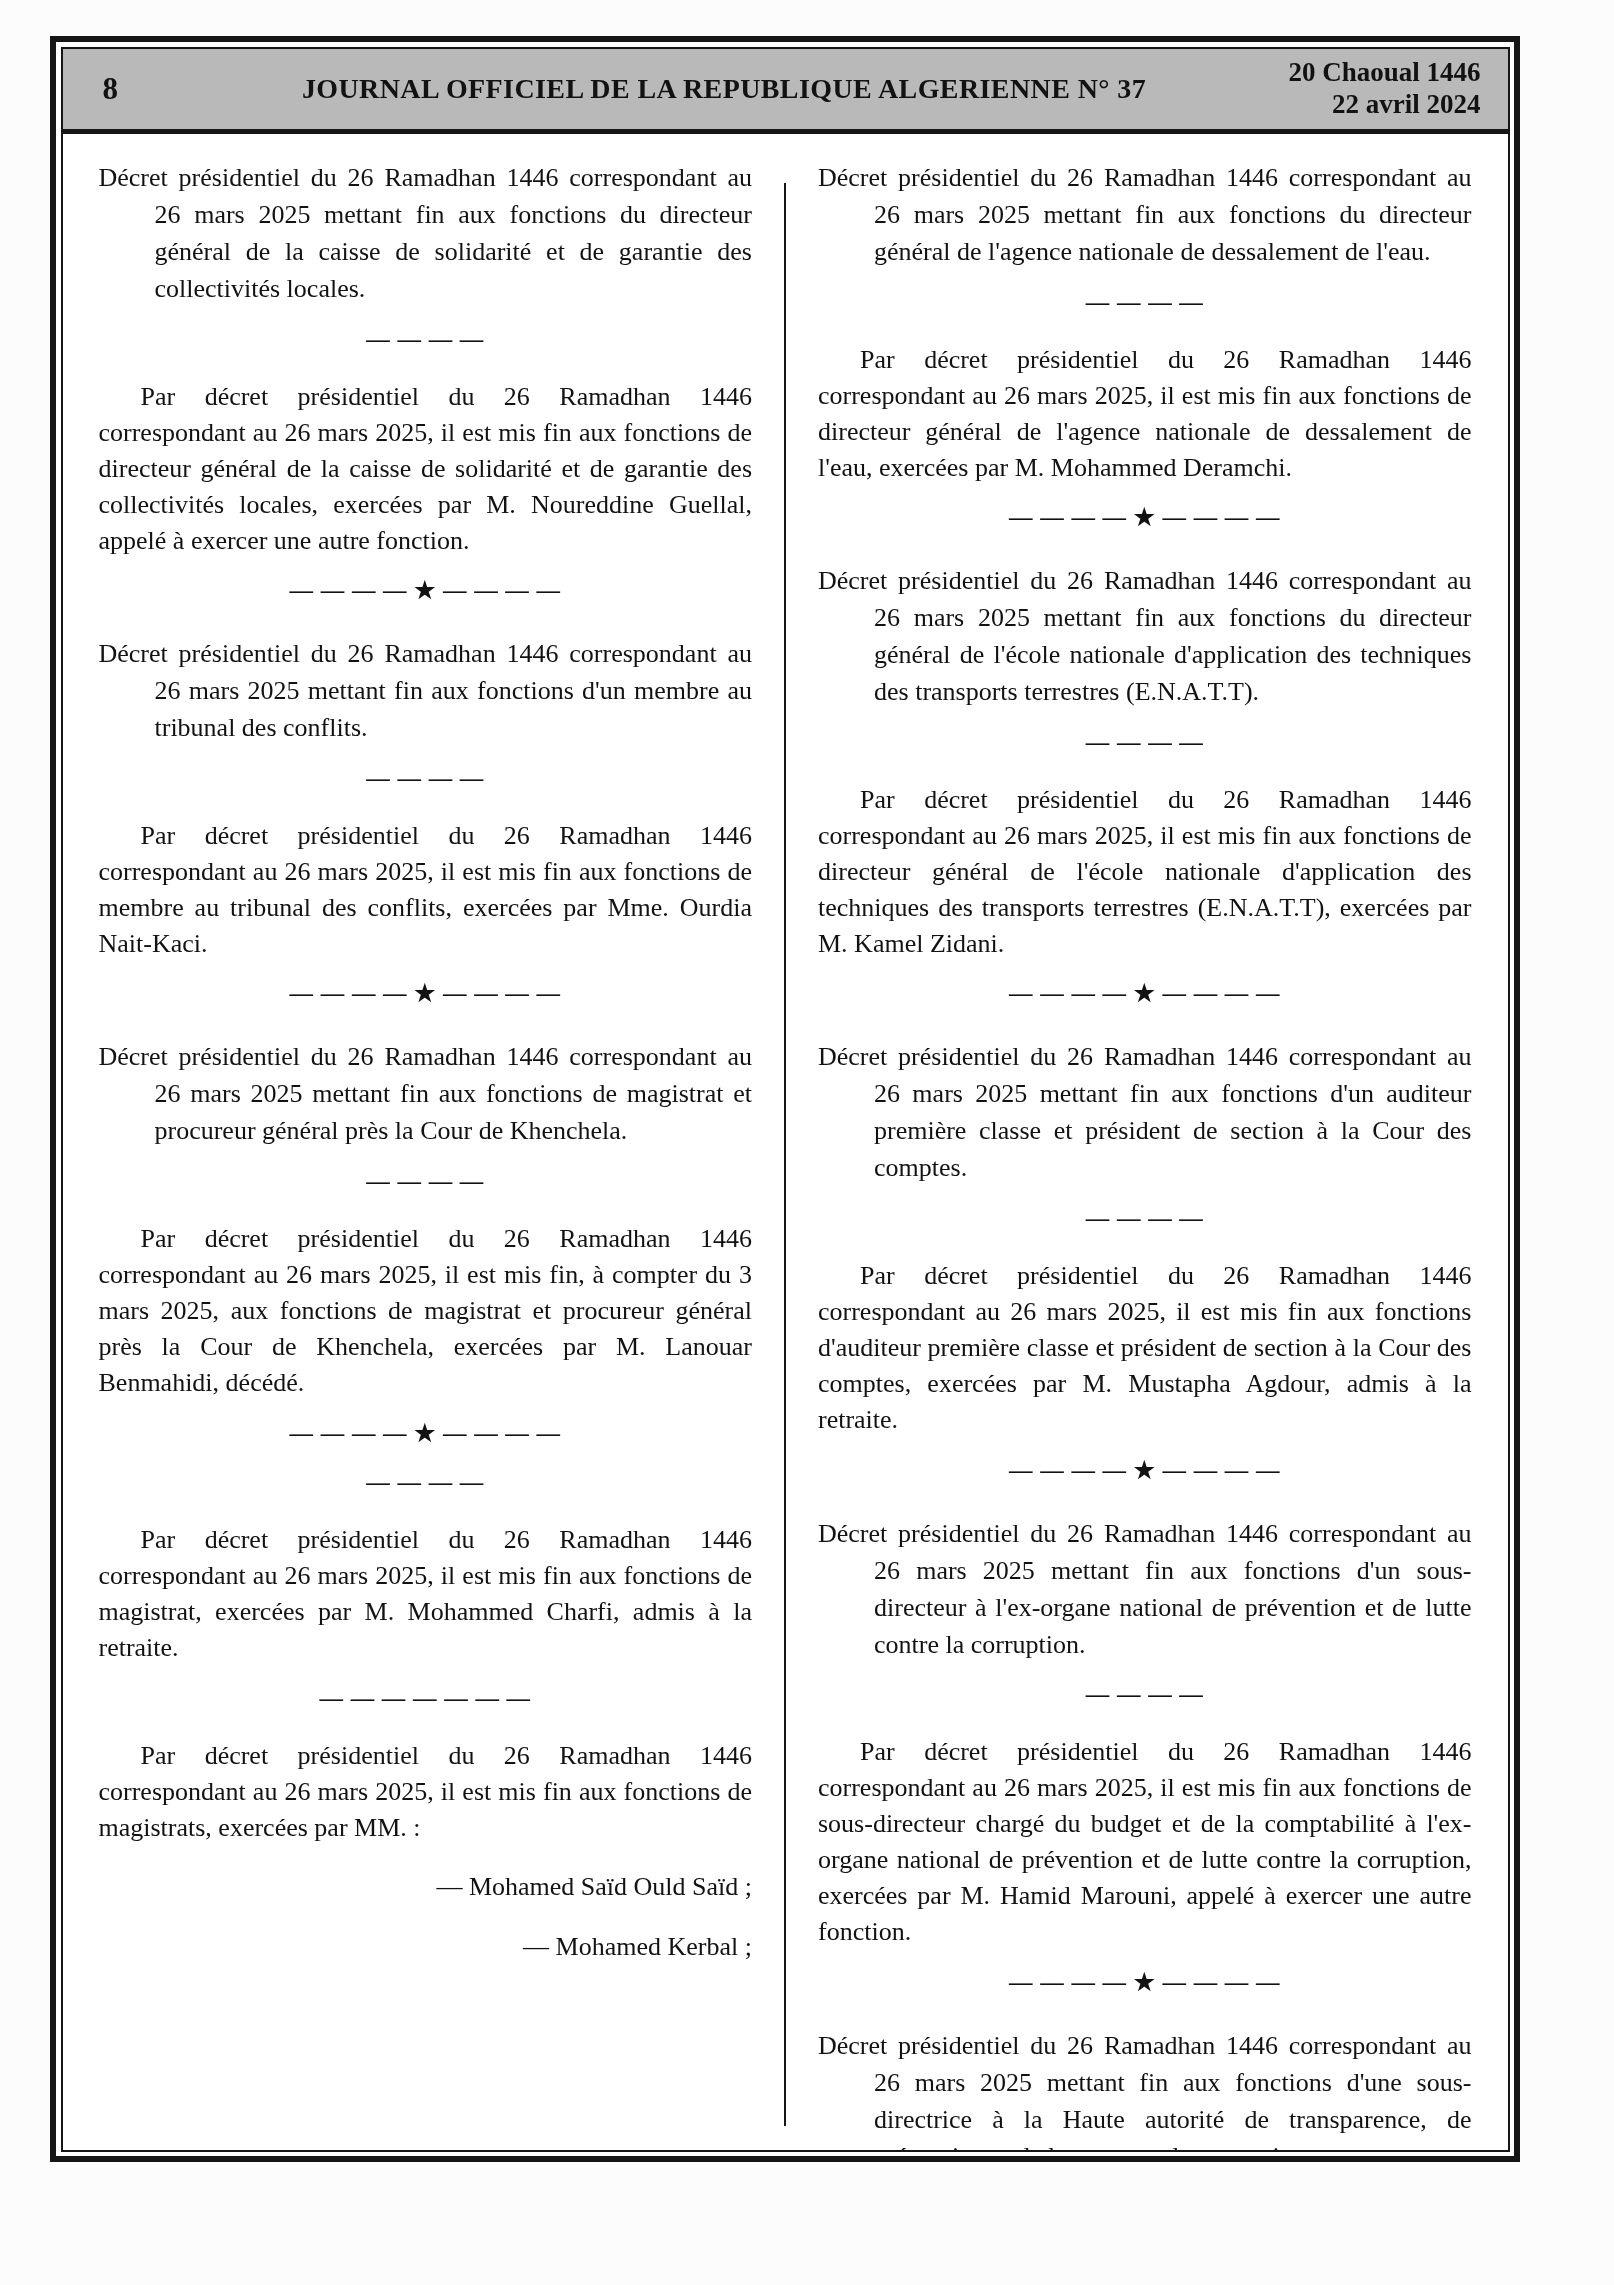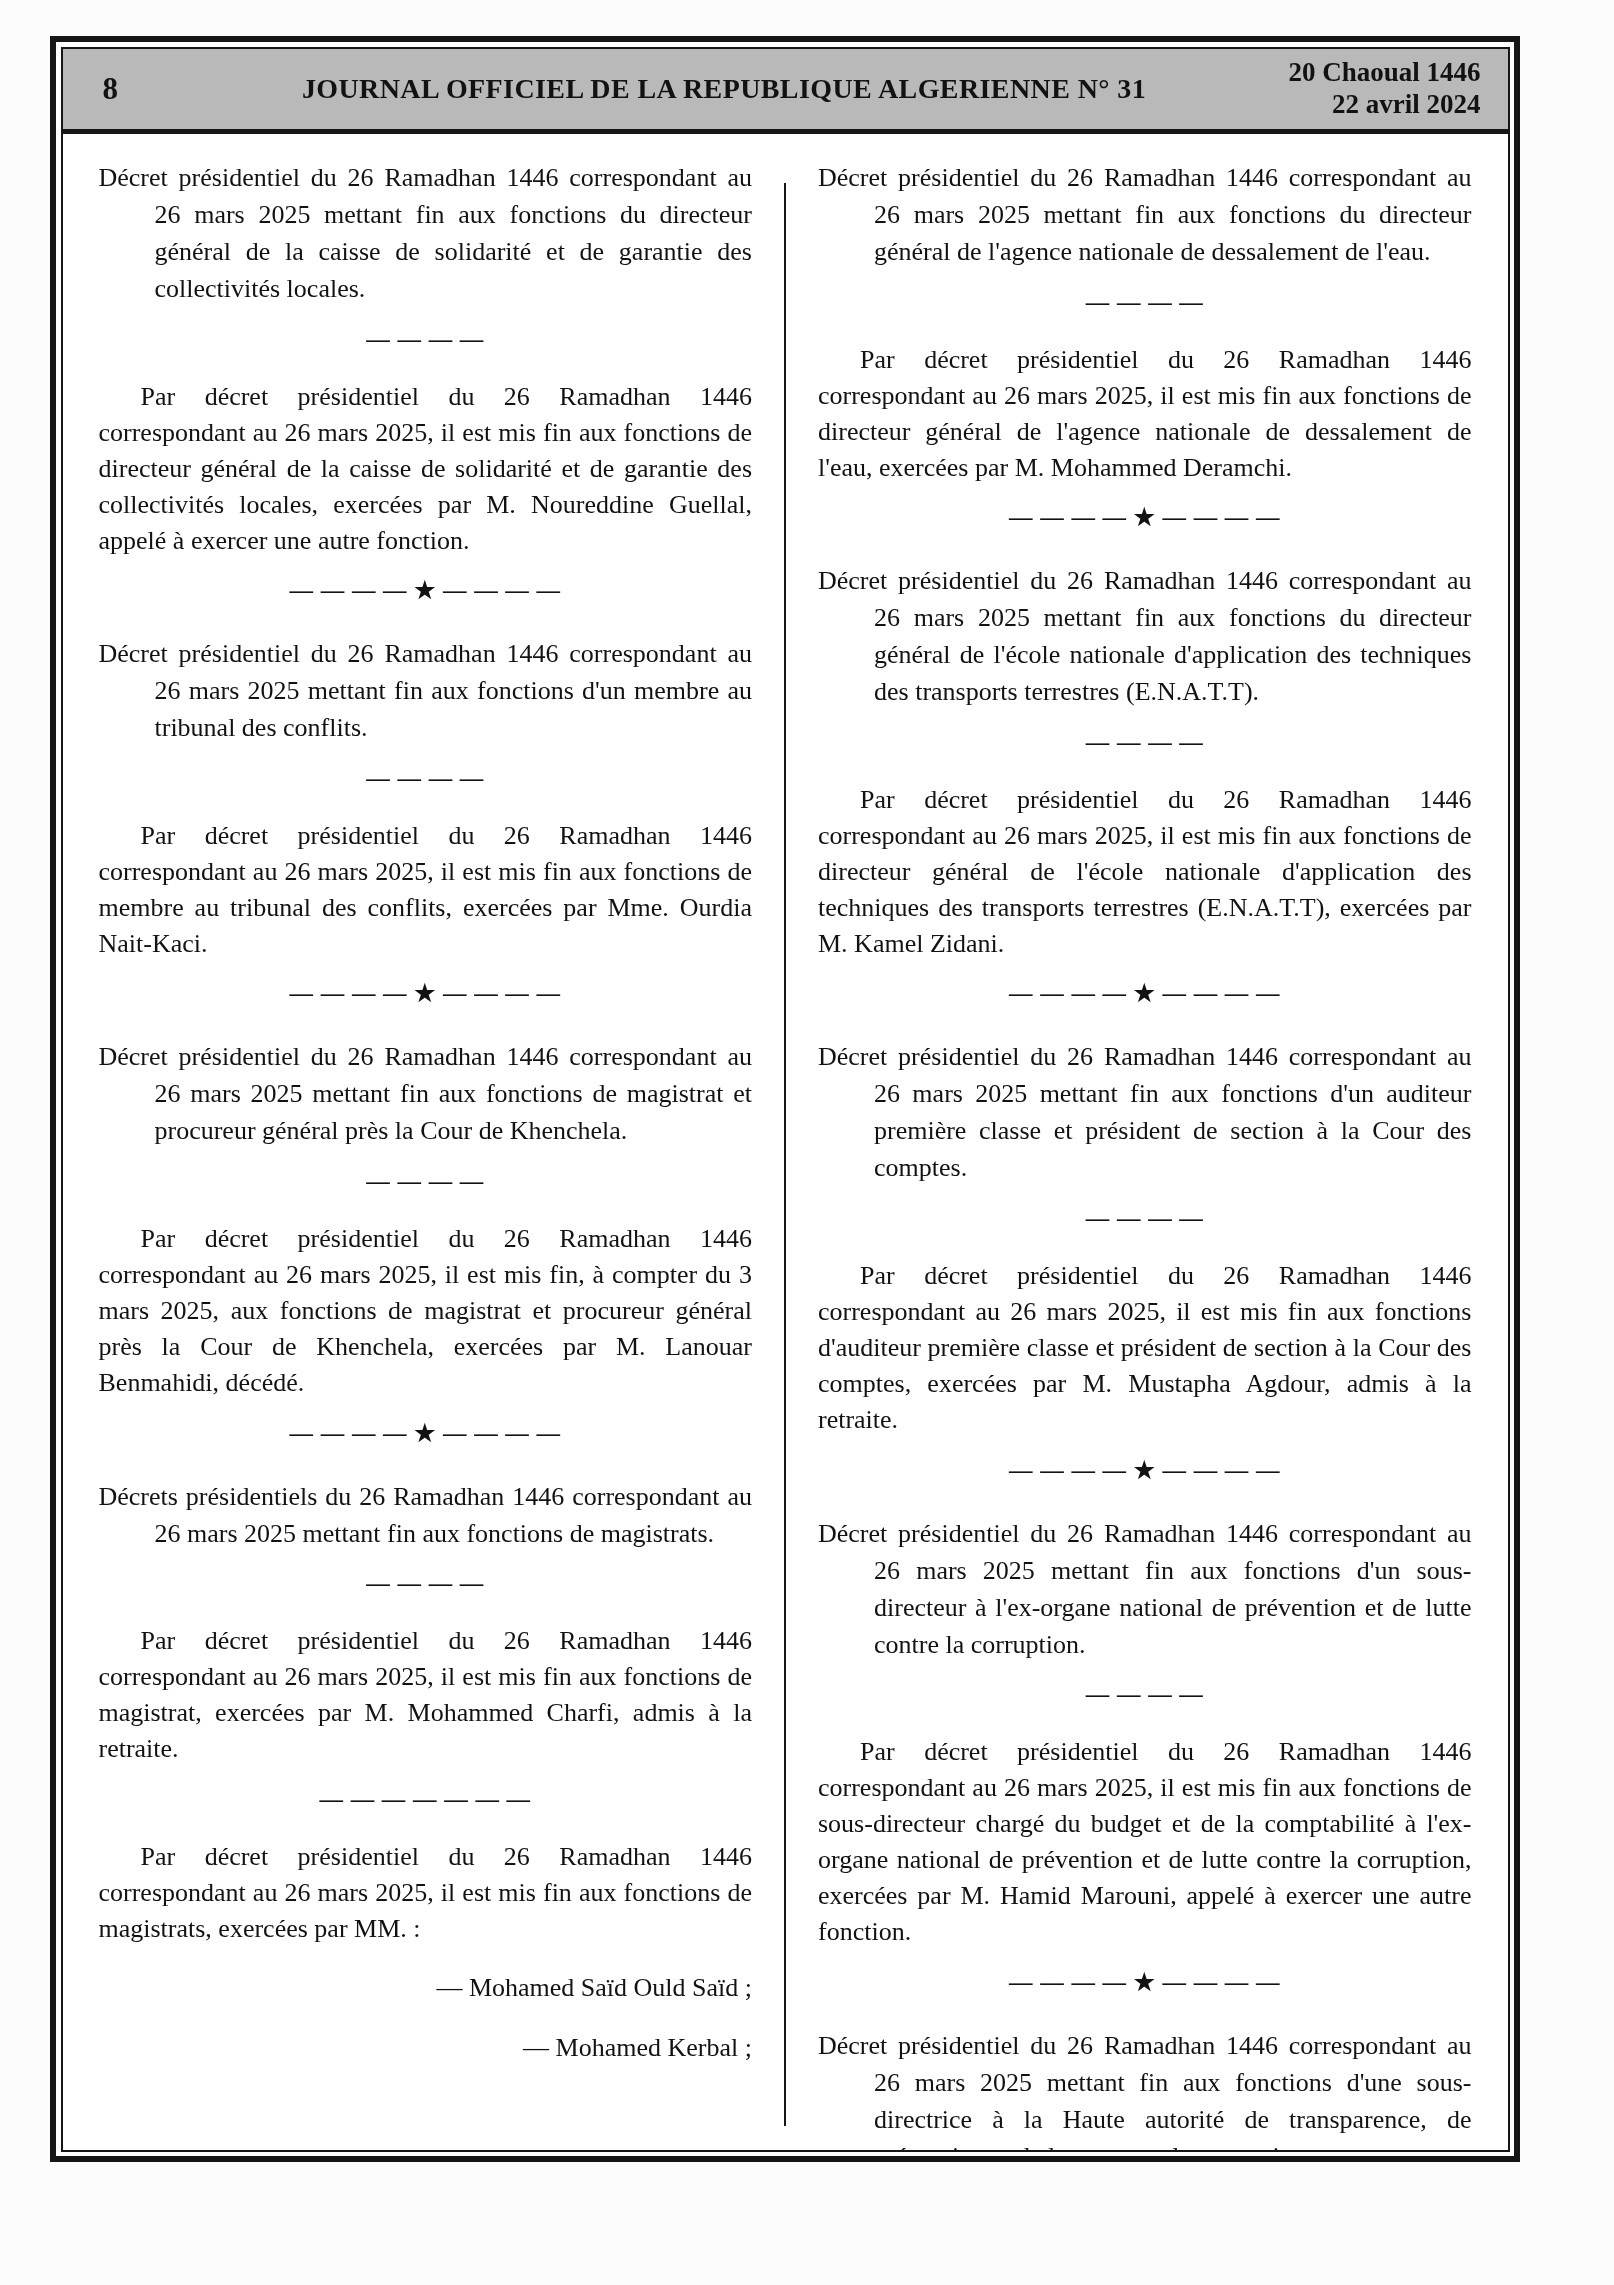--- a/index.html
+++ b/index.html
@@ -50,21 +50,21 @@
   .li{margin:23.5px 0 0;padding-left:43px;text-align:right;}
 </style>
 </head>
 <body>
 
 <div class="frame-outer">
   <div class="frame-inner">
 
     <div class="band">
       <div class="pagenum">8</div>
-      <div class="band-title">JOURNAL OFFICIEL DE LA REPUBLIQUE ALGERIENNE N° 31</div>
+      <div class="band-title">JOURNAL OFFICIEL DE LA REPUBLIQUE ALGERIENNE N° 37</div>
       <div class="dates">
         <div>20 Chaoual 1446</div>
         <div>22 avril 2024</div>
       </div>
     </div>
 
     <div class="content">
       <div class="divider"></div>
 
       <div class="col col-left">
@@ -73,21 +73,20 @@
         <p class="p">Par décret présidentiel du 26 Ramadhan 1446 correspondant au 26 mars 2025, il est mis fin aux fonctions de directeur général de la caisse de solidarité et de garantie des collectivités locales, exercées par M. Noureddine Guellal, appelé à exercer une autre fonction.</p>
         <p class="sep">— — — — ★ — — — —</p>
         <p class="h">Décret présidentiel du 26 Ramadhan 1446 correspondant au 26 mars 2025 mettant fin aux fonctions d'un membre au tribunal des conflits.</p>
         <p class="sep">— — — —</p>
         <p class="p">Par décret présidentiel du 26 Ramadhan 1446 correspondant au 26 mars 2025, il est mis fin aux fonctions de membre au tribunal des conflits, exercées par Mme. Ourdia Nait-Kaci.</p>
         <p class="sep">— — — — ★ — — — —</p>
         <p class="h">Décret présidentiel du 26 Ramadhan 1446 correspondant au 26 mars 2025 mettant fin aux fonctions de magistrat et procureur général près la Cour de Khenchela.</p>
         <p class="sep">— — — —</p>
         <p class="p">Par décret présidentiel du 26 Ramadhan 1446 correspondant au 26 mars 2025, il est mis fin, à compter du 3 mars 2025, aux fonctions de magistrat et procureur général près la Cour de Khenchela, exercées par M. Lanouar Benmahidi, décédé.</p>
         <p class="sep">— — — — ★ — — — —</p>
-        <p class="h">Décrets présidentiels du 26 Ramadhan 1446 correspondant au 26 mars 2025 mettant fin aux fonctions de magistrats.</p>
         <p class="sep">— — — —</p>
         <p class="p">Par décret présidentiel du 26 Ramadhan 1446 correspondant au 26 mars 2025, il est mis fin aux fonctions de magistrat, exercées par M. Mohammed Charfi, admis à la retraite.</p>
         <p class="sep">— — — — — — —</p>
         <p class="p">Par décret présidentiel du 26 Ramadhan 1446 correspondant au 26 mars 2025, il est mis fin aux fonctions de magistrats, exercées par MM. :</p>
         <p class="li">— Mohamed Saïd Ould Saïd ;</p>
         <p class="li">— Mohamed Kerbal ;</p>
 
       </div>
 
       <div class="col col-right">

